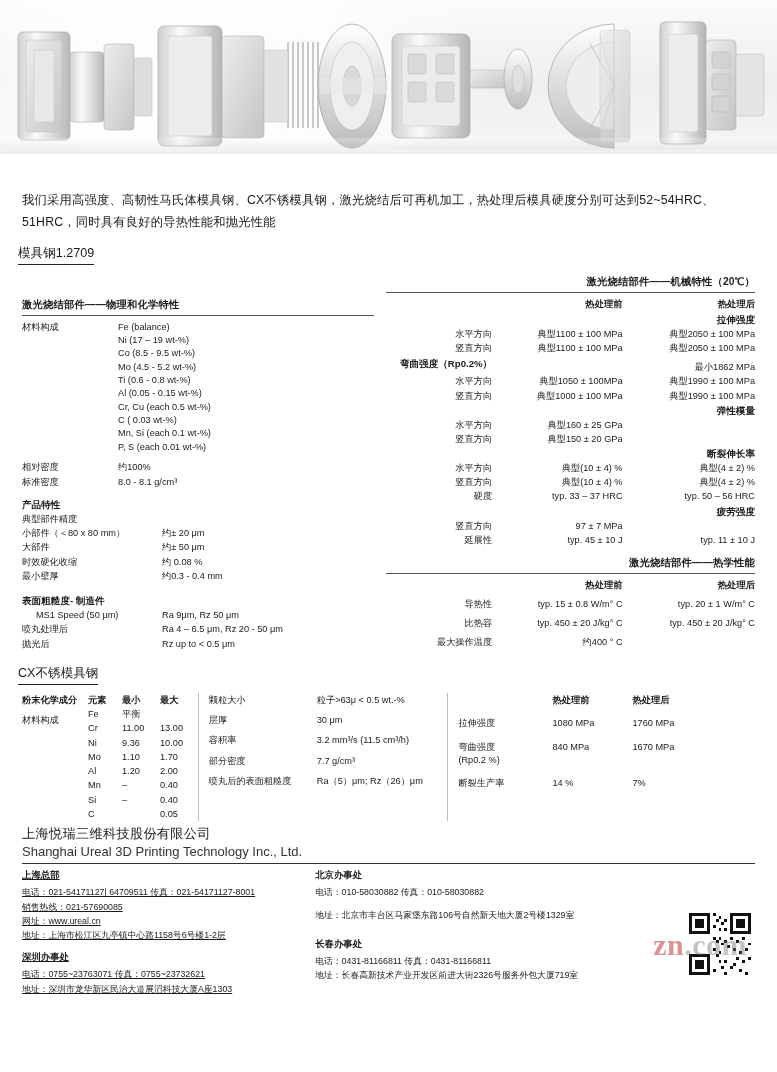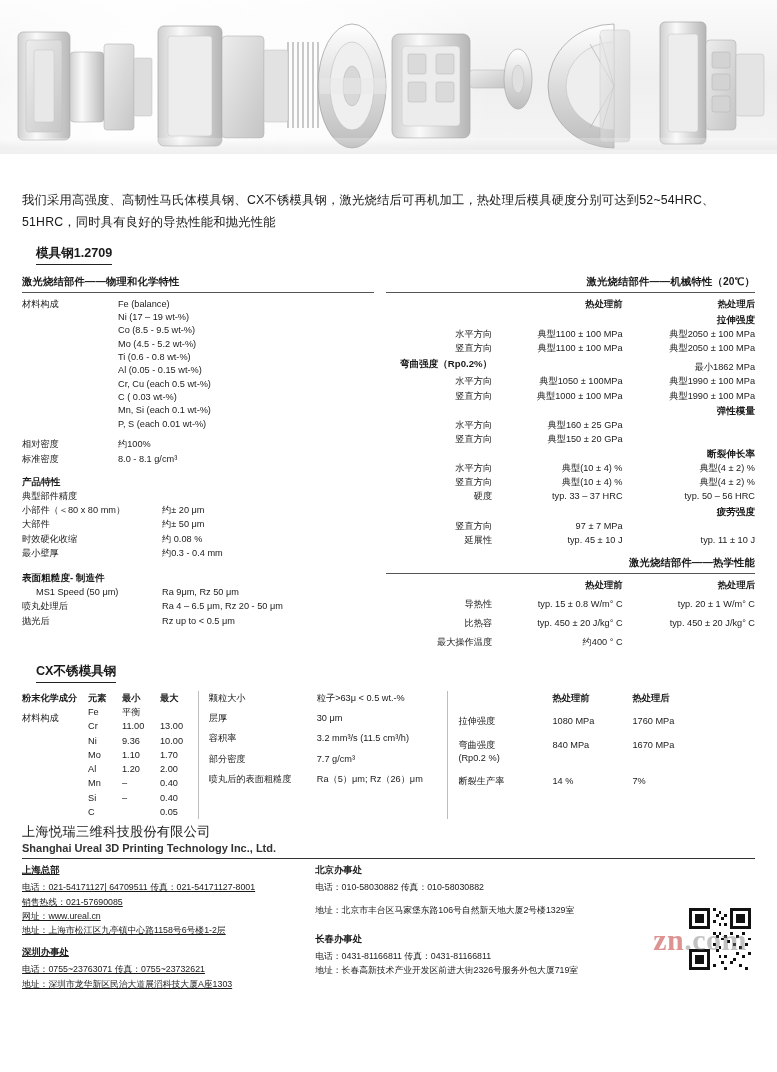--- a/index.html
+++ b/index.html
@@ -33,34 +33,34 @@
   .hero svg { position:absolute; inset:0; }
 
   
   .intro {
     padding: 12px 22px 0 22px;
     font-size: 12.3px;
     line-height: 1.75;
     letter-spacing: .2px;
   }
   .section-title {
-    margin: 12px 22px 4px 36px;
+    margin: 12px 22px 4px 18px;
     font-size: 12.6px;
-    font-weight: bold;
+    font-weight: normal;
     display: inline-block;
     border-bottom: 1.4px solid #222;
     padding-bottom: 2px;
   }
 
   .cols {
     display: flex;
     padding: 6px 22px 0 22px;
     gap: 12px;
   }
-  .col-left { width: 358px; }
+  .col-left { width: 358px; margin-top: 23px; }
   .col-right { width: 375px; text-align: right; }
 
   .colhead {
     font-weight: bold;
     font-size: 10.3px;
     border-bottom: 1px solid #555;
     padding-bottom: 3px;
     margin-bottom: 4px;
     letter-spacing: .2px;
   }
@@ -89,21 +89,21 @@
   .cx-b { width: 250px; }
   .cx-c { width: 300px; }
   .cx-a table td { font-size: 9.2px; }
   .cx-a .h td { font-weight: bold; }
   .num { text-align: left; }
   .vline { border-left: 1px solid #bdbdbd; padding-left: 10px; }
 
   
   .footer { padding: 4px 22px 0 22px; }
   .company-cn { font-size: 13.2px; letter-spacing: .3px; }
-  .company-en { font-size: 11px; color:#333; margin-top: 1px; font-weight: bold; }
+  .company-en { font-size: 13px; color:#333; margin-top: 1px; }
   .footer-rule { border-top: 1px solid #333; margin: 4px 0 5px 0; }
   .fcols { display:flex; }
   .fcol-1 { width: 300px; text-decoration: underline; }
   .fcol-2 { width: 310px; }
   .fcol-3 { width: 140px; position: relative; }
   .office { font-weight: bold; font-size: 9.4px; margin-bottom: 3px; }
   .fline { font-size: 8.8px; line-height: 1.62; }
   .qr {
     position:absolute; right: 4px; top: 44px;
     width: 62px; height: 62px;

